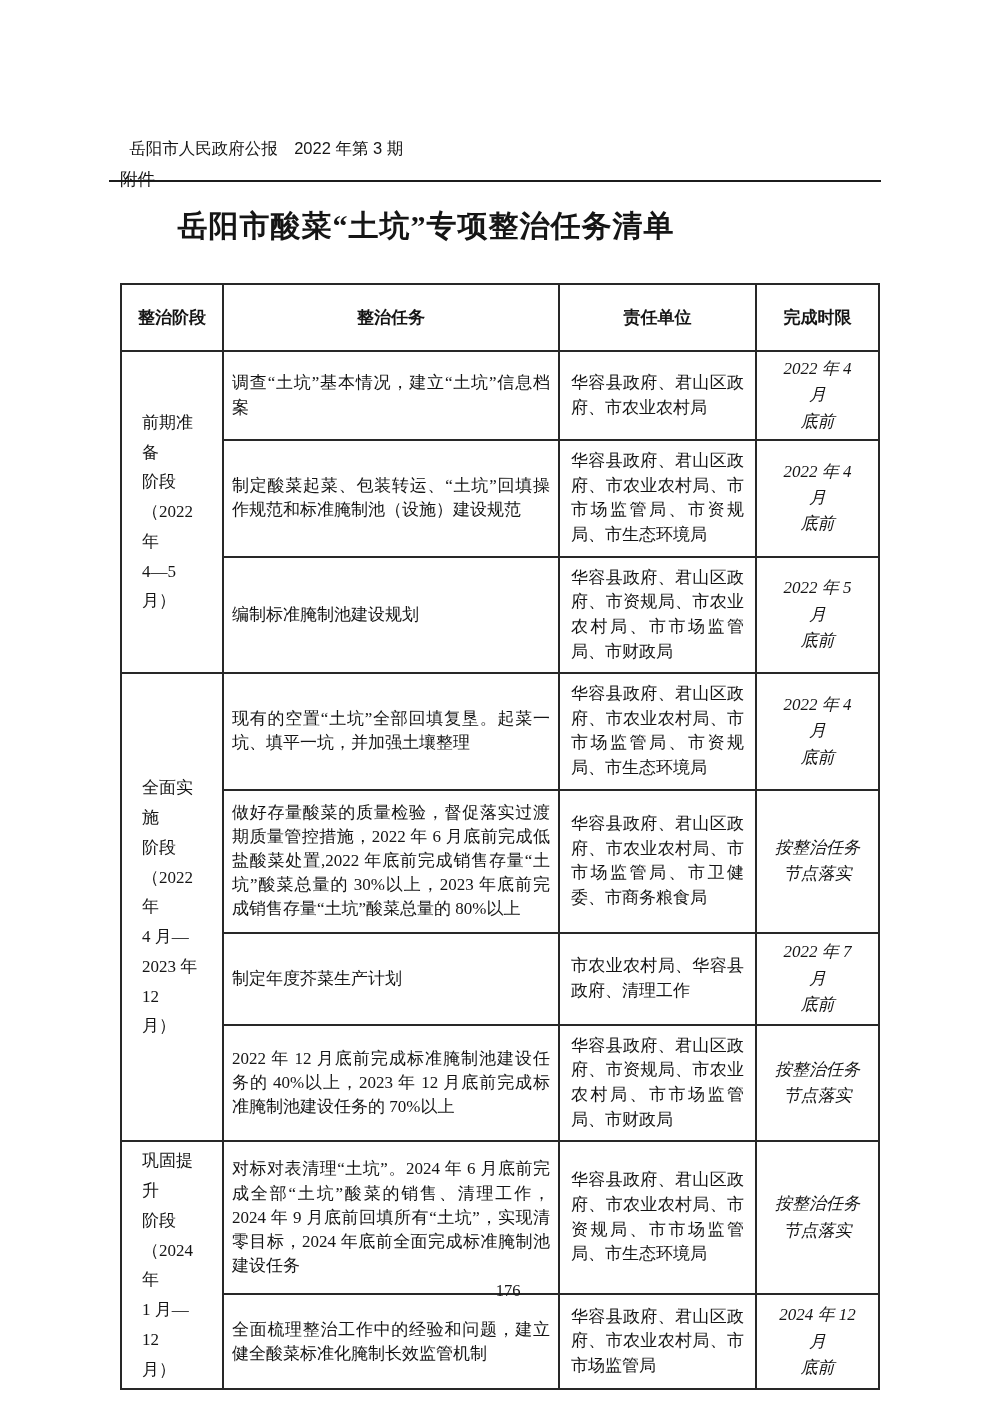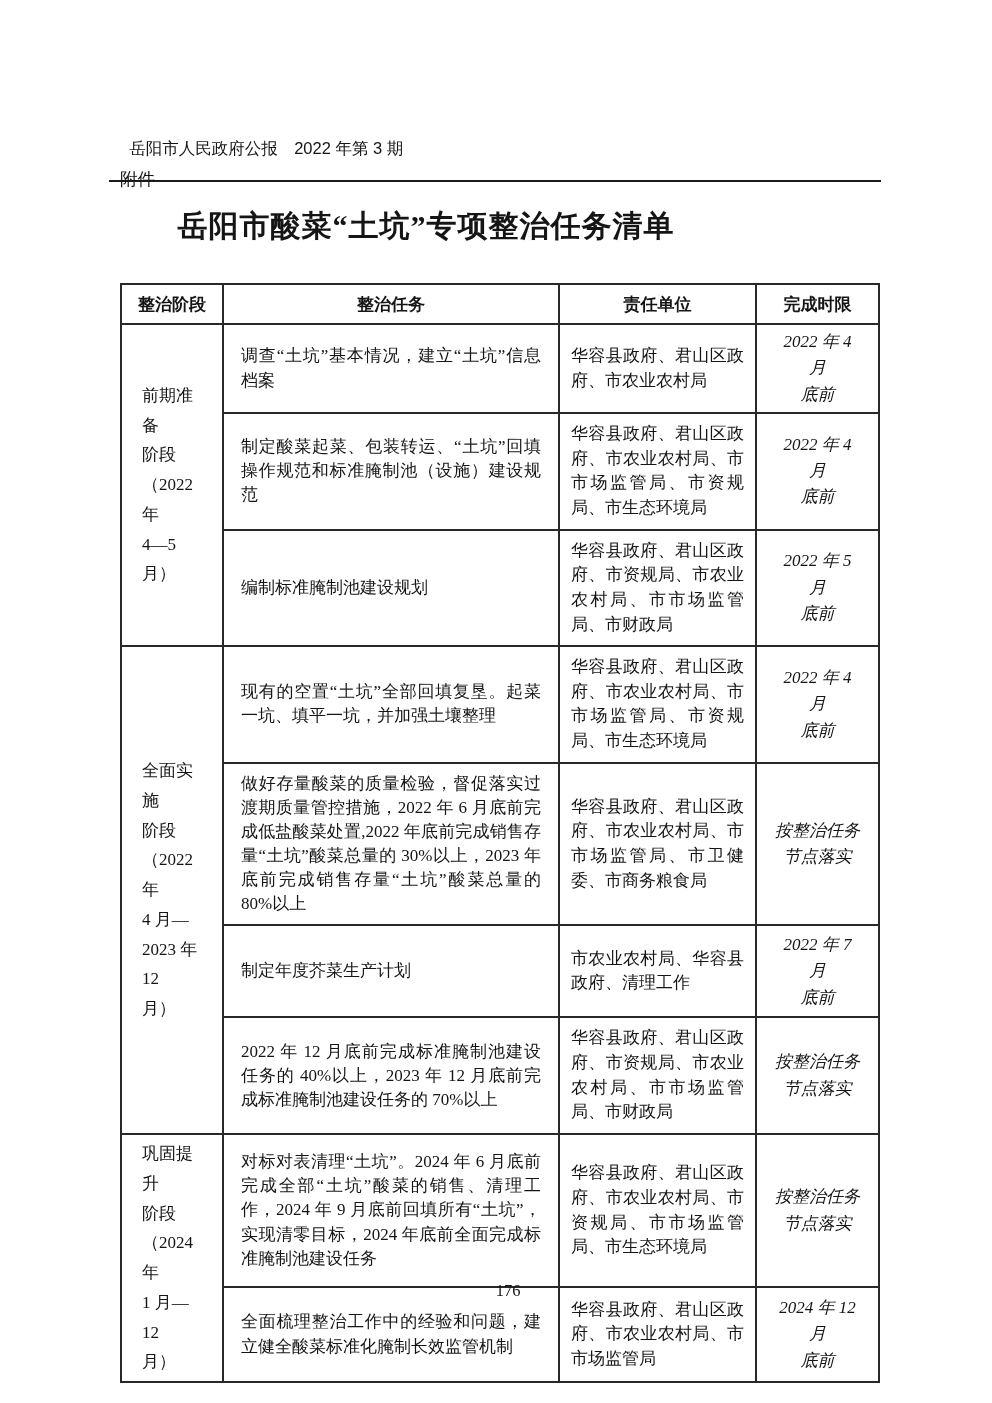--- a/index.html
+++ b/index.html
@@ -44,39 +44,39 @@
   .tasks th, .tasks td {
     border: 2px solid #282828;
     font-size: 17px;
     vertical-align: middle;
   }
   .tasks th {
     font-weight: bold;
     text-align: center;
     padding: 4px 2px;
   }
-  tr.hdr    { height: 40px; }
+  tr.hdr    { height: 67px; }
   tr.r1 { height: 67px; }
   tr.r2 { height: 100px; }
   tr.r3 { height: 82px; }
   tr.r4 { height: 94px; }
   tr.r5 { height: 143px; }
   tr.r6 { height: 92px; }
   tr.r7 { height: 107px; }
   tr.r8 { height: 148px; }
   tr.r9 { height: 74px; }
   td.stage {
     text-align: left;
     white-space: pre-line;
     line-height: 1.75;
     padding: 4px 20px;
   }
   td.task {
     text-align: justify;
-    padding: 8px 17px;
+    padding: 8px 8px;
     line-height: 1.42;
     margin-top: 20px;
   }
   td.unit {
     text-align: justify;
     padding: 8px 11px;
     line-height: 1.45;
   }
   td.deadline {
     text-align: center;

